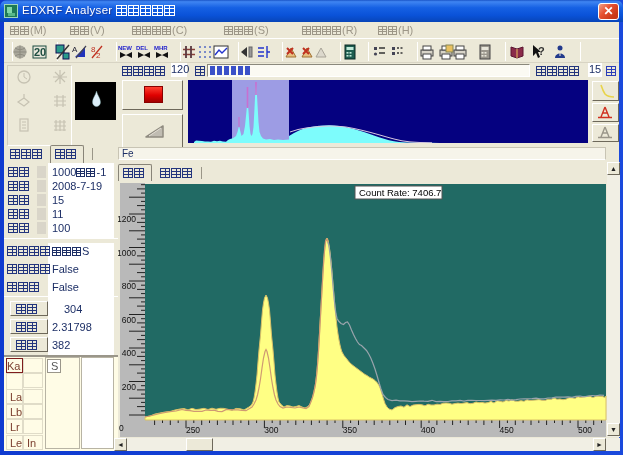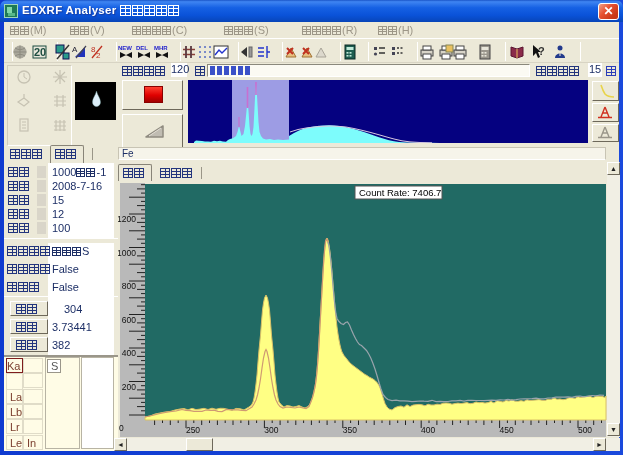--- a/index.html
+++ b/index.html
@@ -18,21 +18,21 @@
 </style></head><body>
 
 <div class="abs" style="left:0;top:0;width:623px;height:455px;background:linear-gradient(90deg,#0f3bd0,#1a49dc);z-index:0"></div>
 <div class="abs" style="left:4px;top:22px;width:615px;height:429px;background:#ece9d8;z-index:1"></div>
 
 <div class="abs" style="left:0;top:0;width:623px;height:22px;background:linear-gradient(180deg,#1a55c8 0%,#3f85f2 8%,#1661e4 35%,#0a52d8 70%,#0845b8 100%);border-radius:7px 7px 0 0;z-index:2"></div>
 <div class="abs" style="left:4px;top:4px;width:14px;height:14px;background:#1e7a56;border:1px solid #9fd6b8;z-index:3">
 <div class="abs" style="left:2px;top:2px;width:5px;height:6px;background:#7fd8a8"></div>
 <div class="abs" style="left:3px;top:8px;width:7px;height:3px;background:#58b888"></div>
 </div>
-<div class="abs" style="left:22px;top:4px;color:#fff;font-weight:bold;font-size:11.5px;letter-spacing:0.3px;z-index:3;text-shadow:1px 1px 1px #1a3a9a">EDXRF Analyser <i class="t"></i><i class="t"></i><i class="t"></i><i class="t"></i><i class="t"></i></div>
+<div class="abs" style="left:22px;top:4px;color:#fff;font-weight:normal;font-size:11.5px;letter-spacing:0.3px;z-index:3;text-shadow:1px 1px 1px #1a3a9a">EDXRF Analyser <i class="t"></i><i class="t"></i><i class="t"></i><i class="t"></i><i class="t"></i></div>
 <div class="abs" style="left:598px;top:3px;width:21px;height:17px;background:linear-gradient(135deg,#f0a088 0%,#e65030 40%,#c83818 80%);border:1px solid #fff;border-radius:3px;color:#fff;font-weight:bold;font-size:12px;text-align:center;line-height:15px;z-index:3">✕</div>
 
 <div class="abs" style="left:4px;top:22px;width:615px;height:16px;color:#9d9788;font-size:11px;z-index:2">
 <span class="abs" style="left:6px;top:2px"><i class="m"></i><i class="m"></i>(M)</span>
 <span class="abs" style="left:66px;top:2px"><i class="m"></i><i class="m"></i>(V)</span>
 <span class="abs" style="left:128px;top:2px"><i class="m"></i><i class="m"></i><i class="m"></i><i class="m"></i>(C)</span>
 <span class="abs" style="left:220px;top:2px"><i class="m"></i><i class="m"></i><i class="m"></i>(S)</span>
 <span class="abs" style="left:298px;top:2px"><i class="m"></i><i class="m"></i><i class="m"></i><i class="m"></i>(R)</span>
 <span class="abs" style="left:374px;top:2px"><i class="m"></i><i class="m"></i>(H)</span>
 </div>
@@ -269,44 +269,44 @@
 
 <div class="abs" style="left:4px;top:163px;width:114px;height:288px;z-index:2">
 <div class="abs" style="left:0;top:75px;width:114px;height:1px;background:#cdc9ba;border-bottom:1px solid #fff"></div>
     <div class="abs" style="left:0;top:133px;width:114px;height:1px;background:#cdc9ba;border-bottom:1px solid #fff"></div>
     <div class="abs" style="left:44px;top:0px;width:66px;height:76px;background:#fff"></div>
     <div class="abs" style="left:33px;top:3px;width:9px;height:12px;background:#d9d5c9"></div>
     <div class="abs navy" style="left:4px;top:3px;font-size:11px"><i class="h"></i><i class="h"></i></div>
     <div class="abs val" style="left:48px;top:3px">1000<i class="g"></i><i class="g"></i>-1</div>
     <div class="abs" style="left:33px;top:17px;width:9px;height:12px;background:#d9d5c9"></div>
     <div class="abs navy" style="left:4px;top:17px;font-size:11px"><i class="h"></i><i class="h"></i></div>
-    <div class="abs val" style="left:48px;top:17px">2008-7-16</div>
+    <div class="abs val" style="left:48px;top:17px">2008-7-19</div>
     <div class="abs" style="left:33px;top:31px;width:9px;height:12px;background:#d9d5c9"></div>
     <div class="abs navy" style="left:4px;top:31px;font-size:11px"><i class="h"></i><i class="h"></i></div>
     <div class="abs val" style="left:48px;top:31px">15</div>
     <div class="abs" style="left:33px;top:45px;width:9px;height:12px;background:#d9d5c9"></div>
     <div class="abs navy" style="left:4px;top:45px;font-size:11px"><i class="h"></i><i class="h"></i></div>
-    <div class="abs val" style="left:48px;top:45px">12</div>
+    <div class="abs val" style="left:48px;top:45px">11</div>
     <div class="abs" style="left:33px;top:59px;width:9px;height:12px;background:#d9d5c9"></div>
     <div class="abs navy" style="left:4px;top:59px;font-size:11px"><i class="h"></i><i class="h"></i></div>
     <div class="abs val" style="left:48px;top:59px">100</div>
     <div class="abs" style="left:44px;top:80px;width:66px;height:56px;background:#fff"></div>
     <div class="abs navy" style="left:3px;top:82px;font-size:10.5px"><i class="h"></i><i class="h"></i><i class="h"></i><i class="h"></i></div>
     <div class="abs val" style="left:48px;top:82px"><i class="g"></i><i class="g"></i><i class="g"></i>S</div>
     <div class="abs navy" style="left:3px;top:100px;font-size:10.5px"><i class="h"></i><i class="h"></i><i class="h"></i><i class="h"></i></div>
     <div class="abs val" style="left:48px;top:100px">False</div>
     <div class="abs navy" style="left:3px;top:118px;font-size:10.5px"><i class="h"></i><i class="h"></i><i class="h"></i></div>
     <div class="abs val" style="left:48px;top:118px">False</div>
     <div class="abs" style="left:44px;top:136px;width:66px;height:56px;background:#fff"></div>
     <div class="abs btn3d" style="left:6px;top:138px;width:38px;height:15px"></div>
     <div class="abs navy" style="left:12px;top:140px;font-size:11px"><i class="h"></i><i class="h"></i></div>
     <div class="abs val" style="left:60px;top:140px">304</div>
     <div class="abs btn3d" style="left:6px;top:156px;width:38px;height:15px"></div>
     <div class="abs navy" style="left:12px;top:158px;font-size:11px"><i class="h"></i><i class="h"></i></div>
-    <div class="abs val" style="left:48px;top:158px">3.73441</div>
+    <div class="abs val" style="left:48px;top:158px">2.31798</div>
     <div class="abs btn3d" style="left:6px;top:174px;width:38px;height:15px"></div>
     <div class="abs navy" style="left:12px;top:176px;font-size:11px"><i class="h"></i><i class="h"></i></div>
     <div class="abs val" style="left:48px;top:176px">382</div>
     <div class="abs" style="left:0px;top:192px;width:114px;height:96px;background:#fffce6;border-top:2px solid #9a968a"></div>
     <div class="abs" style="left:2px;top:195px;width:17px;height:15px;border:1px solid #7f1d1d;background:#fffce6;color:#7c4030;font-size:11px;padding:1px 0 0 0">Ka</div>
     <div class="abs" style="left:19px;top:195px;width:20px;height:15px;border:1px solid #e0dcc8;background:#fffce6;color:#7c4030;font-size:11px;padding:1px 0 0 3px"></div>
     <div class="abs" style="left:2px;top:210px;width:17px;height:15px;border:1px solid #e0dcc8;background:#fffce6;color:#7c4030;font-size:11px;padding:18px 0 0 3px">Kb</div>
     <div class="abs" style="left:19px;top:210px;width:20px;height:15px;border:1px solid #e0dcc8;background:#fffce6;color:#7c4030;font-size:11px;padding:1px 0 0 3px"></div>
     <div class="abs" style="left:2px;top:226px;width:17px;height:15px;border:1px solid #e0dcc8;background:#fffce6;color:#7c4030;font-size:11px;padding:1px 0 0 3px">La</div>
     <div class="abs" style="left:19px;top:226px;width:20px;height:15px;border:1px solid #e0dcc8;background:#fffce6;color:#7c4030;font-size:11px;padding:1px 0 0 3px"></div>

